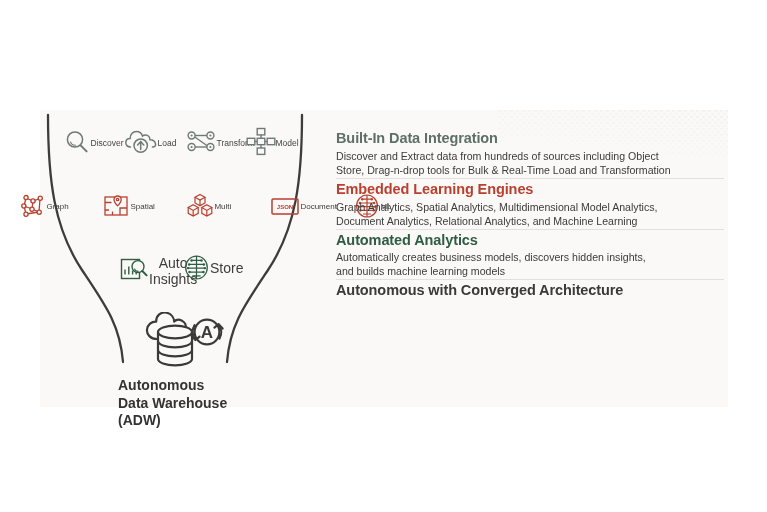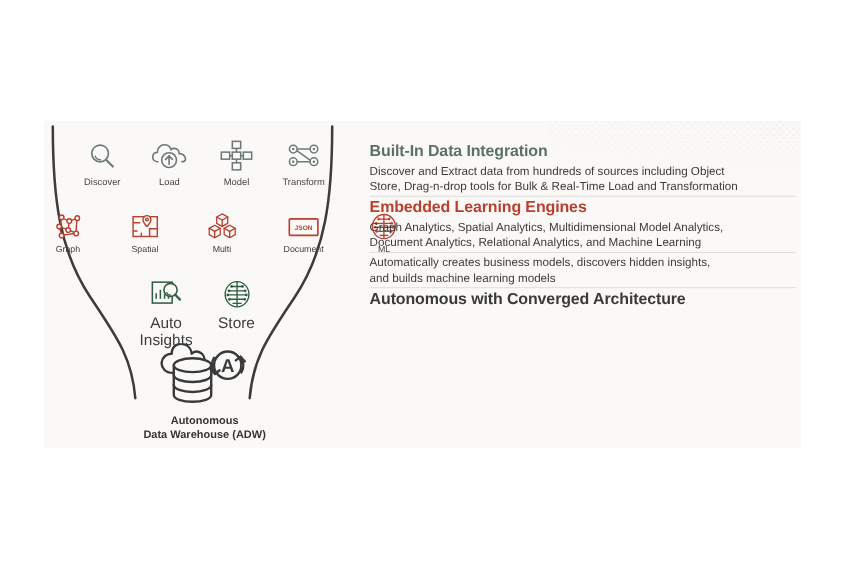--- a/index.html
+++ b/index.html
@@ -59,21 +59,21 @@
     display: flex;
     align-items: flex-start;
     justify-content: center;
   }
   #row-ingest { left: 62px; top: 126px; width: 245px; }
   #row-engines { left: 56px; top: 192px; width: 256px; }
   #row-auto   { left: 118px; top: 252px; width: 130px; }
 
   .icon-cell {
     display: flex;
-    flex-direction: column;
+    flex-direction: row;
     align-items: center;
     text-align: center;
   }
   #row-ingest .icon-cell { width: 61px; }
   #row-engines .icon-cell { width: 42px; margin-left: 42px; }
   #row-auto .icon-cell { width: 64px; }
 
   .icon-art {
     height: 31px;
     display: flex;
@@ -99,25 +99,24 @@
     left: 118px;
     top: 312px;
     width: 136px;
     display: flex;
     flex-direction: column;
     align-items: center;
   }
   #adw-art { height: 62px; }
   #adw-label {
     margin-top: 3px;
-    font-size: 10px;
+    font-size: 14px;
     font-weight: bold;
     line-height: 1.25;
     color: #333333;
-    text-align: center;
     white-space: pre-line;
   }
 
   
   #content {
     position: absolute;
     left: 336px;
     top: 130px;
     width: 388px;
   }
@@ -193,50 +192,50 @@
           <circle cx="16.7" cy="17.6" r="6.7"></circle>
           <line x1="16.7" y1="21.4" x2="16.7" y2="13.8"></line>
           <polyline points="13.6,16.9 16.7,13.7 19.8,16.9"></polyline>
         </svg>
       </div>
       <div class="icon-label">Load</div>
     </div>
 
     <div class="icon-cell">
       <div class="icon-art">
-        <svg width="30" height="29" viewBox="0 0 30 29" fill="none" stroke="#6e7a78" stroke-width="1.4">
-          <line x1="15" y1="6" x2="15" y2="23"></line>
-          <line x1="5" y1="14.5" x2="25" y2="14.5"></line>
-          <rect x="11.2" y="1.5" width="7.6" height="6.4" fill="#fbf9f7"></rect>
-          <rect x="11.2" y="11.3" width="7.6" height="6.4" fill="#fbf9f7"></rect>
-          <rect x="11.2" y="21" width="7.6" height="6.4" fill="#fbf9f7"></rect>
-          <rect x="1.2" y="11.3" width="7.6" height="6.4" fill="#fbf9f7"></rect>
-          <rect x="21.2" y="11.3" width="7.6" height="6.4" fill="#fbf9f7"></rect>
-        </svg>
-      </div>
-      <div class="icon-label">Model</div>
-    </div>
-
-    <div class="icon-cell">
-      <div class="icon-art">
         <svg width="32" height="28" viewBox="0 0 32 28" fill="none" stroke="#6e7a78" stroke-width="1.4">
           <line x1="9" y1="7.5" x2="23" y2="7.5"></line>
           <line x1="9" y1="19" x2="23" y2="19"></line>
           <line x1="9.5" y1="8.8" x2="22.2" y2="17.8"></line>
           <circle cx="6.6" cy="7.5" r="3.5" fill="#fbf9f7"></circle>
           <circle cx="25.4" cy="7.5" r="3.5" fill="#fbf9f7"></circle>
           <circle cx="6.6" cy="19" r="3.5" fill="#fbf9f7"></circle>
           <circle cx="25.4" cy="19" r="3.5" fill="#fbf9f7"></circle>
           <circle cx="6.6" cy="7.5" r="1.1" fill="#6e7a78" stroke="none"></circle>
           <circle cx="25.4" cy="7.5" r="1.1" fill="#6e7a78" stroke="none"></circle>
           <circle cx="6.6" cy="19" r="1.1" fill="#6e7a78" stroke="none"></circle>
           <circle cx="25.4" cy="19" r="1.1" fill="#6e7a78" stroke="none"></circle>
         </svg>
       </div>
       <div class="icon-label">Transform</div>
+    </div>
+
+    <div class="icon-cell">
+      <div class="icon-art">
+        <svg width="30" height="29" viewBox="0 0 30 29" fill="none" stroke="#6e7a78" stroke-width="1.4">
+          <line x1="15" y1="6" x2="15" y2="23"></line>
+          <line x1="5" y1="14.5" x2="25" y2="14.5"></line>
+          <rect x="11.2" y="1.5" width="7.6" height="6.4" fill="#fbf9f7"></rect>
+          <rect x="11.2" y="11.3" width="7.6" height="6.4" fill="#fbf9f7"></rect>
+          <rect x="11.2" y="21" width="7.6" height="6.4" fill="#fbf9f7"></rect>
+          <rect x="1.2" y="11.3" width="7.6" height="6.4" fill="#fbf9f7"></rect>
+          <rect x="21.2" y="11.3" width="7.6" height="6.4" fill="#fbf9f7"></rect>
+        </svg>
+      </div>
+      <div class="icon-label">Model</div>
     </div>
   </div>
 
   <div class="icon-row" id="row-engines">
 
     <div class="icon-cell">
       <div class="icon-art">
         <svg width="28" height="26" viewBox="0 0 28 26" fill="none" stroke="#b8402f" stroke-width="1.3">
           <path d="M8,5 L15,8 L22,5.5 M8,5 L6,13 M15,8 L14,16 M6,13 L14,16 M6,13 L8,21 M14,16 L21,19 M22,5.5 L21,19 M8,21 L21,19"></path>
           <circle cx="8" cy="4.6" r="2.1" fill="#fbf9f7"></circle>
@@ -382,20 +381,21 @@
 Store, Drag-n-drop tools for Bulk &amp; Real-Time Load and Transformation</div>
     </div>
 
     <div class="feature">
       <div class="feature-title" style="color:#b8402f">Embedded Learning Engines</div>
       <div class="feature-desc">Graph Analytics, Spatial Analytics, Multidimensional Model Analytics,
 Document Analytics, Relational Analytics, and Machine Learning</div>
     </div>
 
     <div class="feature">
+      <div class="feature-title" style="color:#2f5d43">Automated Analytics</div>
       <div class="feature-desc">Automatically creates business models, discovers hidden insights,
 and builds machine learning models</div>
     </div>
 
     <div class="feature">
       <div class="feature-title" style="color:#3a3a3a">Autonomous with Converged Architecture</div>
     </div>
   </div>
 
 </div>

